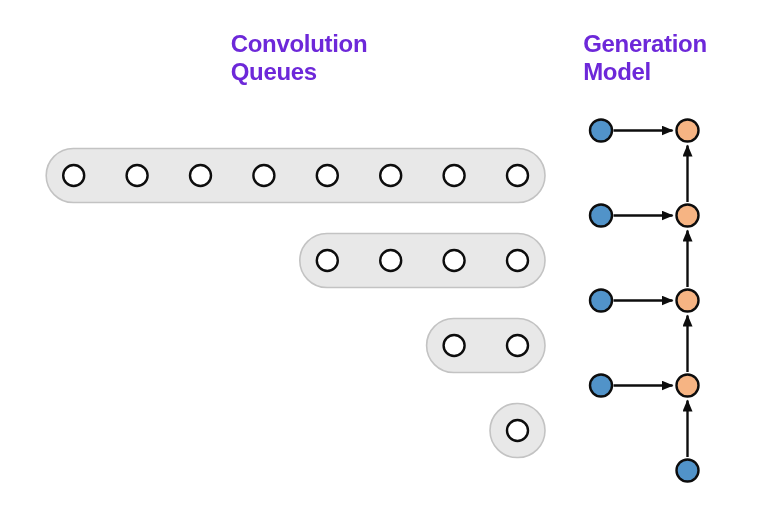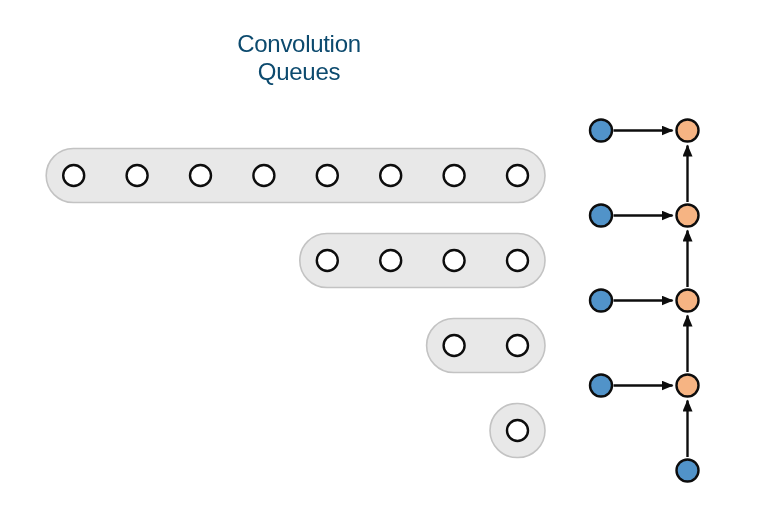--- a/index.html
+++ b/index.html
@@ -14,40 +14,42 @@
     background: #ffffff;
     overflow: hidden;
     font-family: "Liberation Sans", sans-serif;
   }
   .title {
     position: absolute;
     top: 30px;
     transform: translateX(-50%);
     font-size: 24px;
     line-height: 28px;
-    font-weight: 400;
-    color: #0c4a6e;
-    text-align: center;
+    font-weight: 700;
+    color: #6d28d9;
+    text-align: left;
     white-space: pre-line;
     letter-spacing: -0.3px;
   }
   #title-left  { left: 299px; }
   #title-right { left: 645px; }
   #diagram {
     position: absolute;
     left: 0;
     top: 0;
   }
 </style>
 </head>
 <body>
 
 <div class="stage">
   <div class="title" id="title-left">Convolution
 Queues</div>
+  <div class="title" id="title-right">Generation
+Model</div>
   <svg id="diagram" width="781" height="527" viewBox="0 0 781 527">
       <defs>
         <marker id="ah" markerUnits="userSpaceOnUse" markerWidth="13" markerHeight="11" refX="11" refY="5" orient="auto">
           <path d="M0,0 L12,5 L0,10 Z" fill="#0d0d0d"></path>
         </marker>
       </defs>
       <rect x="46.19999999999999" y="148.5" width="498.8" height="54" rx="27" ry="27" fill="#e8e8e8" stroke="#c3c3c3" stroke-width="1.6"></rect>
       <circle cx="73.69999999999999" cy="175.5" r="10.5" fill="#ffffff" stroke="#0d0d0d" stroke-width="2.4"></circle>
       <circle cx="137.1" cy="175.5" r="10.5" fill="#ffffff" stroke="#0d0d0d" stroke-width="2.4"></circle>
       <circle cx="200.5" cy="175.5" r="10.5" fill="#ffffff" stroke="#0d0d0d" stroke-width="2.4"></circle>

